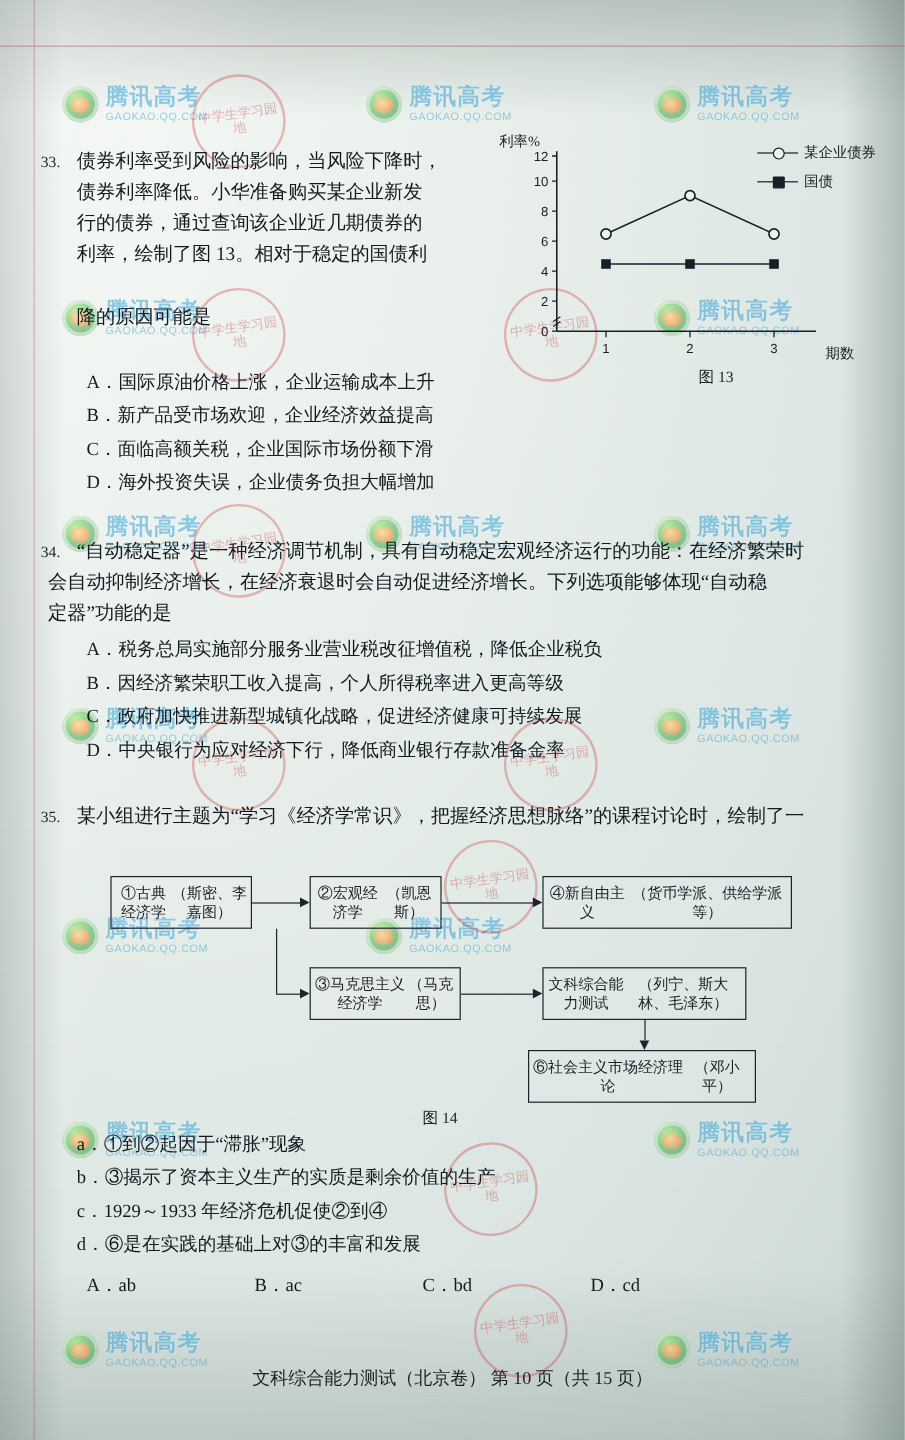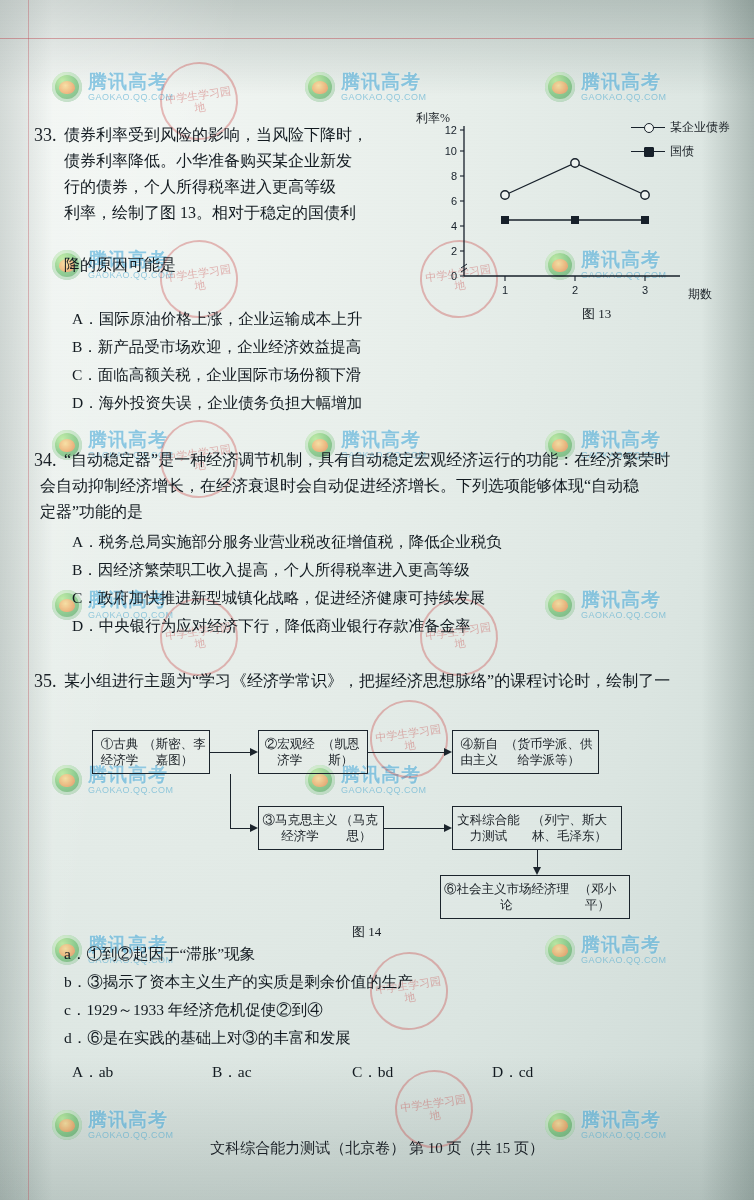--- a/index.html
+++ b/index.html
@@ -63,21 +63,21 @@
     color:rgba(200,60,60,.5);
     font-size:11px;line-height:1.1;
     display:flex;align-items:center;justify-content:center;text-align:center;
     font-family:"Liberation Serif",serif;
     opacity:.75;
     transform:rotate(-8deg);
   }
 
   
   .q{position:absolute;font-size:16px;line-height:26px;color:#121a20;}
-  .qnum{position:absolute;font-size:18px;line-height:26px;}
+  .qnum{position:absolute;font-size:13px;line-height:26px;}
   .opt{font-size:15.5px;line-height:28px;}
 
   
   .chart-wrap{position:absolute;left:430px;top:118px;width:300px;height:180px;}
   .legend{position:absolute;right:0;top:0;font-size:12px;line-height:18px;}
   .legend .row{display:flex;align-items:center;gap:5px;white-space:nowrap;}
   .legend .mk{width:34px;height:1px;background:#17202a;position:relative;}
   .legend .mk:after{content:"";position:absolute;left:13px;top:-4px;width:8px;height:8px;border-radius:50%;
     border:1.4px solid #17202a;background:#eef3f0;}
   .legend .mk.filled:after{background:#17202a;border-radius:1px;}
@@ -238,21 +238,21 @@
   <div class="wm wm-seal" style="left:420px;top:240px;">中学生学习园地</div>
   <div class="wm wm-seal" style="left:420px;top:598px;">中学生学习园地</div>
   <div class="wm wm-seal" style="left:160px;top:598px;">中学生学习园地</div>
   <div class="wm wm-seal" style="left:370px;top:700px;">中学生学习园地</div>
   <div class="wm wm-seal" style="left:370px;top:952px;">中学生学习园地</div>
   <div class="wm wm-seal" style="left:395px;top:1070px;">中学生学习园地</div>
 
   <div class="qnum" style="left:34px;top:122px;">33.</div>
   <div class="q" style="left:64px;top:122px;width:340px;">债券利率受到风险的影响，当风险下降时，</div>
   <div class="q" style="left:64px;top:148px;width:340px;">债券利率降低。小华准备购买某企业新发</div>
-  <div class="q" style="left:64px;top:174px;width:340px;">行的债券，个人所得税率进入更高等级</div>
+  <div class="q" style="left:64px;top:174px;width:340px;">行的债券，通过查询该企业近几期债券的</div>
   <div class="q" style="left:64px;top:200px;width:340px;">利率，绘制了图 13。相对于稳定的国债利</div>
   <div class="q" style="left:64px;top:252px;width:340px;">降的原因可能是</div>
 
   <div class="q opt" style="left:72px;top:305px;">A．国际原油价格上涨，企业运输成本上升</div>
   <div class="q opt" style="left:72px;top:333px;">B．新产品受市场欢迎，企业经济效益提高</div>
   <div class="q opt" style="left:72px;top:361px;">C．面临高额关税，企业国际市场份额下滑</div>
   <div class="q opt" style="left:72px;top:389px;">D．海外投资失误，企业债务负担大幅增加</div>
 
   <div class="chart-wrap">
     <div style="position:absolute;left:-14px;top:-8px;font-size:12px;">利率%</div>
@@ -337,21 +337,21 @@
 
   <div>
     <div class="box" style="left:92px;top:730px;width:118px;height:44px;">
       <div>①古典经济学</div>
       <div>（斯密、李嘉图）</div>
     </div>
     <div class="box" style="left:258px;top:730px;width:110px;height:44px;">
       <div>②宏观经济学</div>
       <div>（凯恩斯）</div>
     </div>
-    <div class="box" style="left:452px;top:730px;width:147px;height:44px;">
+    <div class="box" style="left:452px;top:730px;width:208px;height:44px;">
       <div>④新自由主义</div>
       <div>（货币学派、供给学派等）</div>
     </div>
     <div class="box" style="left:258px;top:806px;width:126px;height:44px;">
       <div>③马克思主义经济学</div>
       <div>（马克思）</div>
     </div>
     <div class="box" style="left:452px;top:806px;width:170px;height:44px;">
       <div>文科综合能力测试</div>
       <div>（列宁、斯大林、毛泽东）</div>

